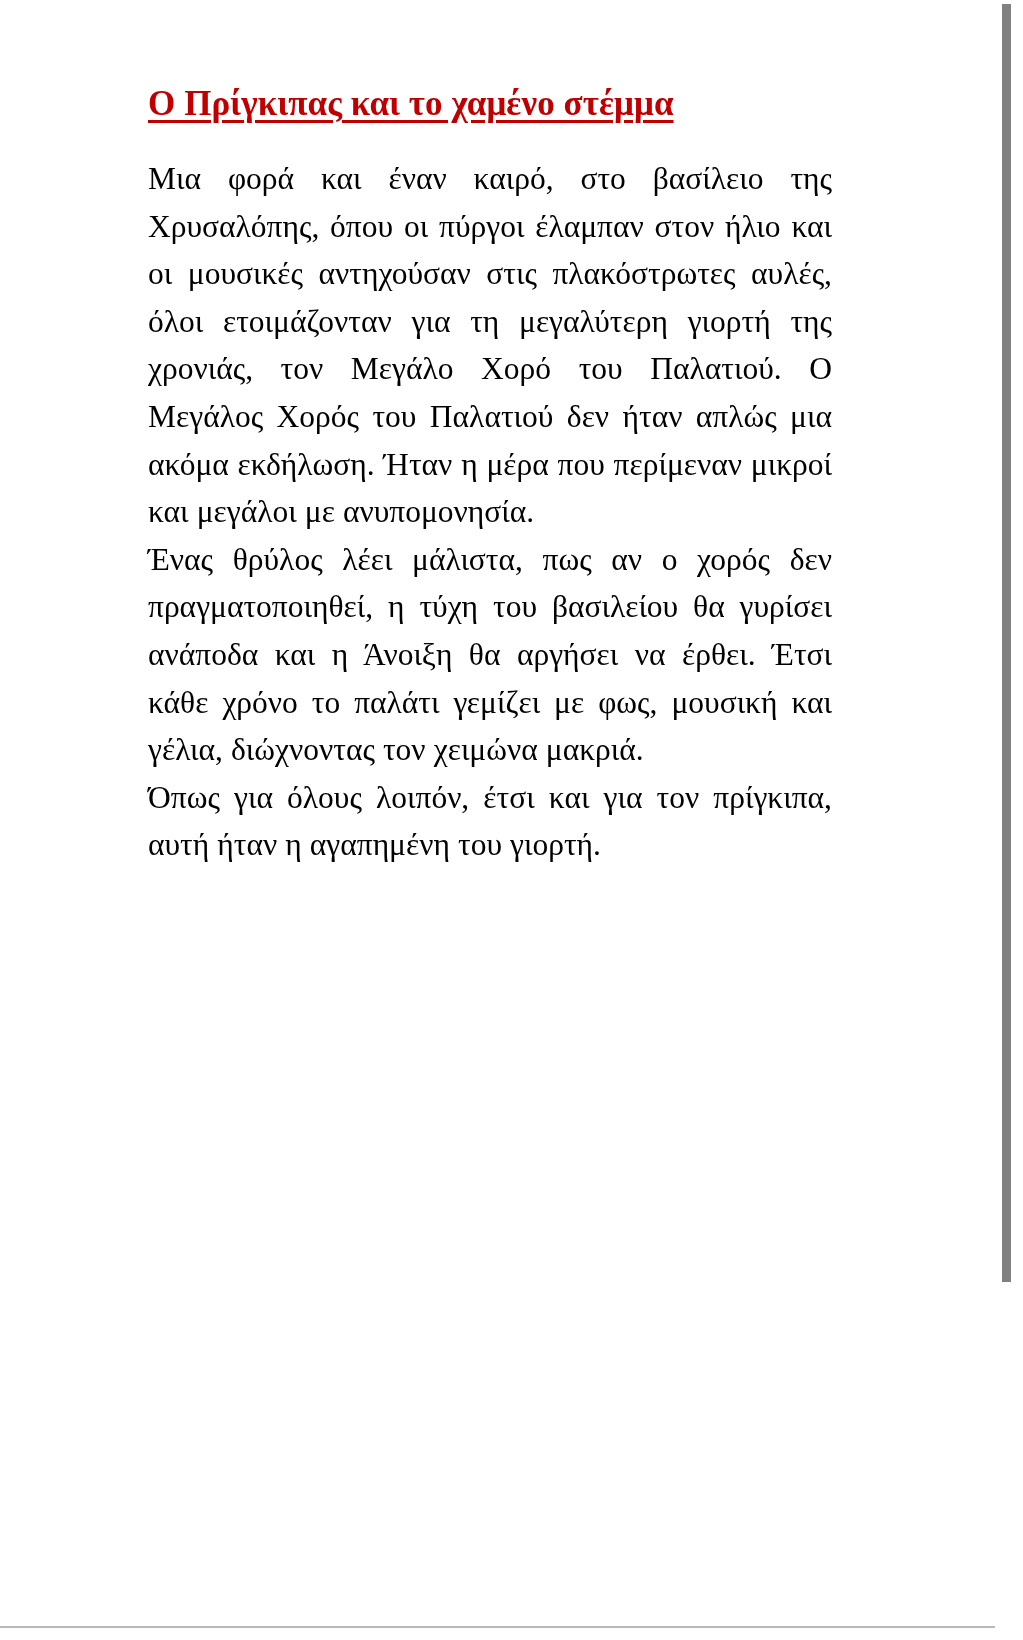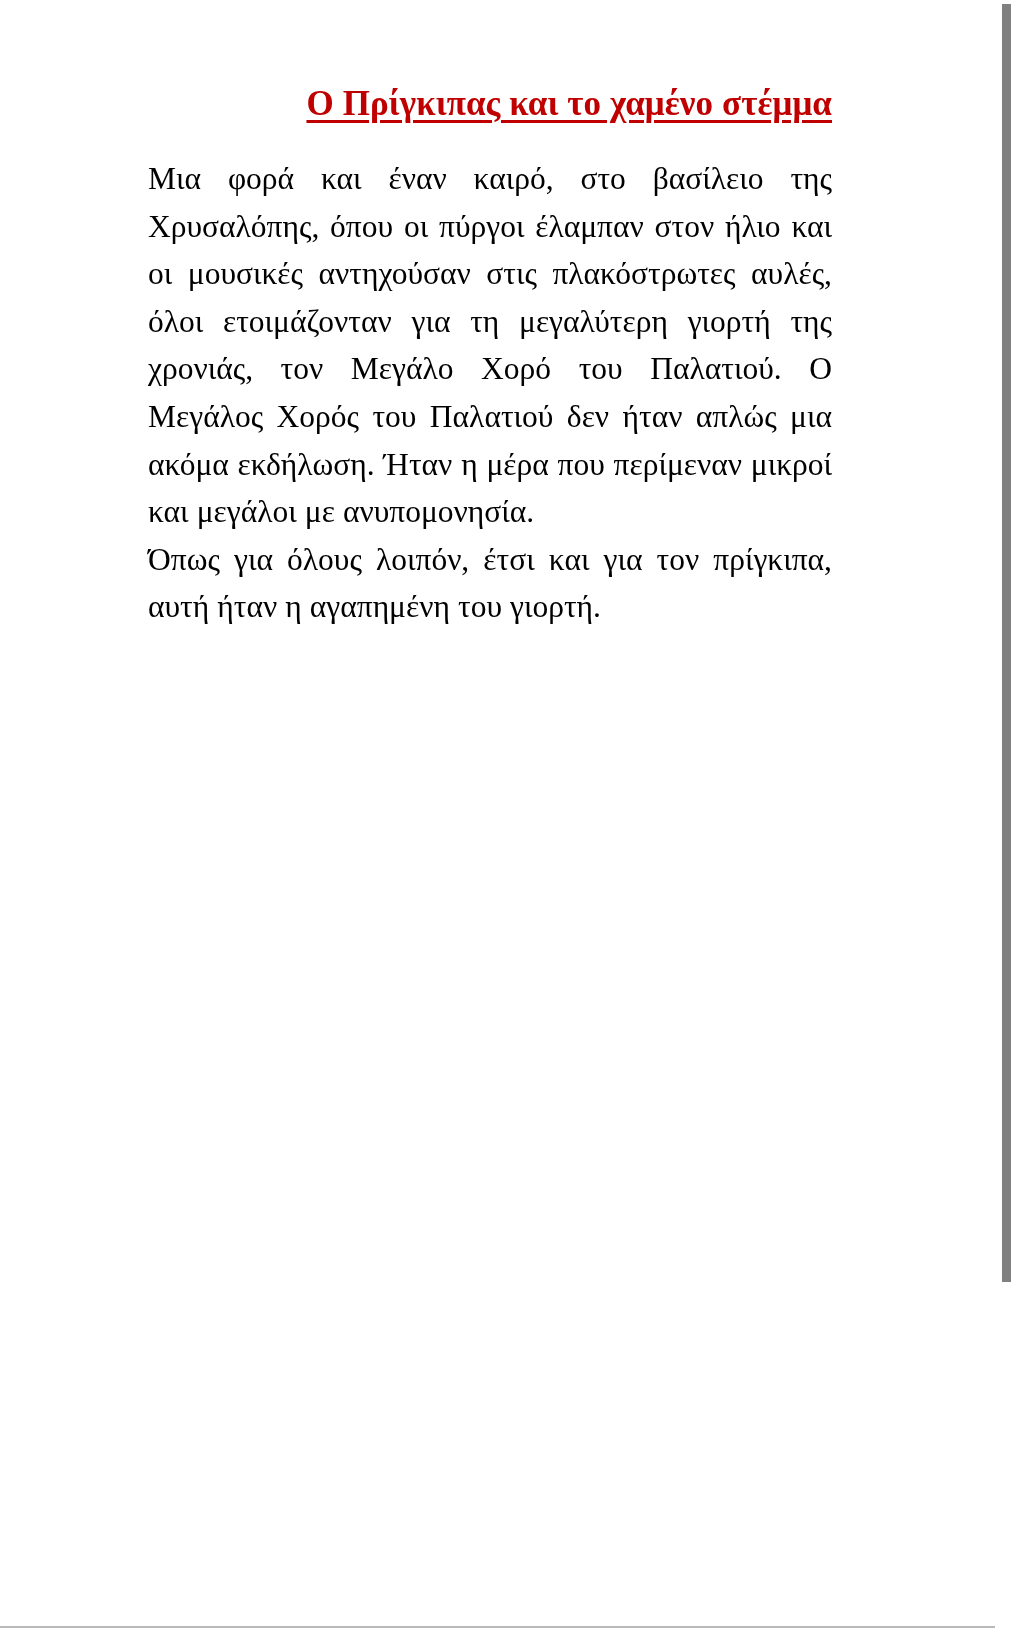--- a/index.html
+++ b/index.html
@@ -44,21 +44,21 @@
   }
 
   
   .doc-title {
     margin: 0;
     padding: 0;
     color: #C00000;
     font-weight: bold;
     font-size: 35px;
     line-height: 40px;
-    text-align: right;
+    text-align: left;
     text-decoration: underline;
     text-underline-offset: 5px;
     text-decoration-thickness: 2.5px;
     padding-top: 84px;
     letter-spacing: 0.1px;
   }
 
   
   .para-block {
     padding-top: 31px;
@@ -106,20 +106,21 @@
 <div id="viewport">
 
   <div id="page">
 
     <div id="doc-body">
 
       <h1 class="doc-title">Ο Πρίγκιπας και το χαμένο στέμμα</h1>
 
       <div class="para-block">
         <p class="para">Μια φορά και έναν καιρό, στο βασίλειο της Χρυσαλόπης, όπου οι πύργοι έλαμπαν στον ήλιο και οι μουσικές αντηχούσαν στις πλακόστρωτες αυλές, όλοι ετοιμάζονταν για τη μεγαλύτερη γιορτή της χρονιάς, τον Μεγάλο Χορό του Παλατιού. Ο Μεγάλος Χορός του Παλατιού δεν ήταν απλώς μια ακόμα εκδήλωση. Ήταν η μέρα που περίμεναν μικροί και μεγάλοι με ανυπομονησία.</p>
+        <p class="para">Ένας θρύλος λέει μάλιστα, πως αν ο χορός δεν πραγματοποιηθεί, η τύχη του βασιλείου θα γυρίσει ανάποδα και η Άνοιξη θα αργήσει να έρθει. Έτσι κάθε χρόνο το παλάτι γεμίζει με φως, μουσική και γέλια, διώχνοντας τον χειμώνα μακριά.</p>
         <p class="para">Όπως για όλους λοιπόν, έτσι και για τον πρίγκιπα, αυτή ήταν η αγαπημένη του γιορτή.</p>
       </div>
 
     </div>
 
   </div>
 
   <div id="scrollbar-track">
     <div id="scrollbar-thumb"></div>
   </div>

